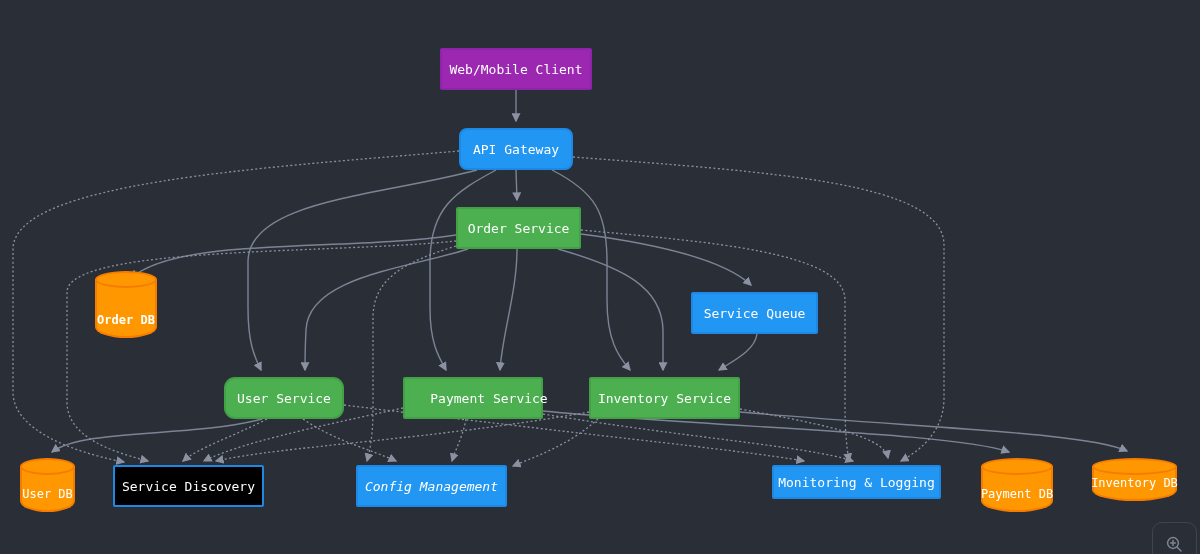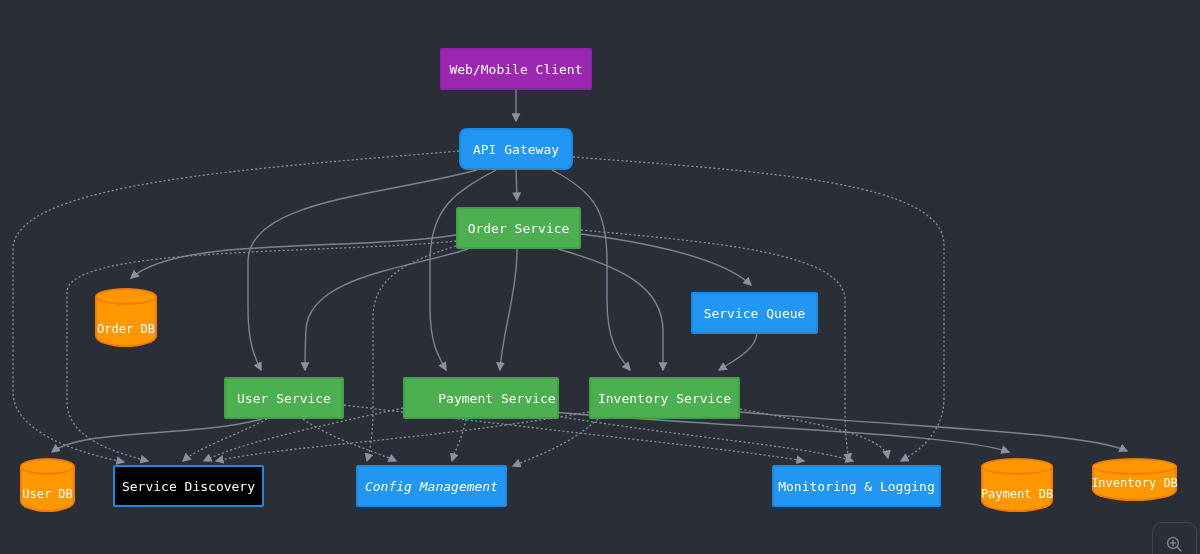--- a/index.html
+++ b/index.html
@@ -85,40 +85,40 @@
   </div>
   <div class="node rect" style="left: 459px; top: 128px; width: 114px; height: 42px; background: rgb(33, 150, 243); border-color: rgb(30, 136, 229); border-radius: 8px;">
     <span>API Gateway</span>
   </div>
   <div class="node rect" style="left: 456px; top: 207px; width: 125px; height: 42px; background: rgb(76, 175, 80); border-color: rgb(67, 160, 71);">
     <span>Order Service</span>
   </div>
   <div class="node rect" style="left: 691px; top: 292px; width: 127px; height: 42px; background: rgb(33, 150, 243); border-color: rgb(30, 136, 229);">
     <span>Service Queue</span>
   </div>
-  <div class="node rect" style="left: 224px; top: 377px; width: 120px; height: 42px; background: rgb(76, 175, 80); border-color: rgb(67, 160, 71);">
+  <div class="node rect" style="left: 224px; top: 377px; width: 120px; height: 42px; background: rgb(76, 175, 80); border-color: rgb(67, 160, 71); border-radius: 11px;">
     <span>User Service</span>
   </div>
-  <div class="node rect" style="left: 403px; top: 377px; width: 156px; height: 42px; background: rgb(76, 175, 80); border-color: rgb(67, 160, 71); padding-left: 32px;">
+  <div class="node rect" style="left: 403px; top: 377px; width: 140px; height: 42px; background: rgb(76, 175, 80); border-color: rgb(67, 160, 71); padding-left: 32px;">
     <span>Payment Service</span>
   </div>
   <div class="node rect" style="left: 589px; top: 377px; width: 151px; height: 42px; background: rgb(76, 175, 80); border-color: rgb(67, 160, 71);">
     <span>Inventory Service</span>
   </div>
   <div class="node rect" style="left: 113px; top: 465px; width: 151px; height: 42px; background: #000000; border-color: rgb(30, 136, 229);">
     <span>Service Discovery</span>
   </div>
   <div class="node rect" style="left: 356px; top: 465px; width: 151px; height: 42px; background: rgb(33, 150, 243); border-color: rgb(30, 136, 229); font-style: italic;">
     <span>Config Management</span>
   </div>
-  <div class="node rect" style="left: 772px; top: 465px; width: 169px; height: 42px; background: rgb(33, 150, 243); border-color: rgb(30, 136, 229);">
+  <div class="node rect" style="left: 772px; top: 465px; width: 169px; height: 34px; background: rgb(33, 150, 243); border-color: rgb(30, 136, 229);">
     <span>Monitoring &amp; Logging</span>
   </div>
 
-  <div class="node cylinder" style="left:95px;top:288px;width:62px;height:59px;">
+  <div class="node cylinder" style="left:95px;top:271px;width:62px;height:67px;font-weight:bold;">
     <div class="cyl-body" style="background: rgb(255, 152, 0); border-color: rgb(245, 124, 0);"></div>
     <div class="cyl-top" style="background: rgb(255, 152, 0); border-color: rgb(245, 124, 0);"></div>
     <span class="cyl-label">Order DB</span>
   </div>
   <div class="node cylinder" style="left:20px;top:458px;width:55px;height:54px;">
     <div class="cyl-body" style="background: rgb(255, 152, 0); border-color: rgb(245, 124, 0);"></div>
     <div class="cyl-top" style="background: rgb(255, 152, 0); border-color: rgb(245, 124, 0);"></div>
     <span class="cyl-label">User DB</span>
   </div>
   <div class="node cylinder" style="left:981px;top:458px;width:72px;height:54px;">

